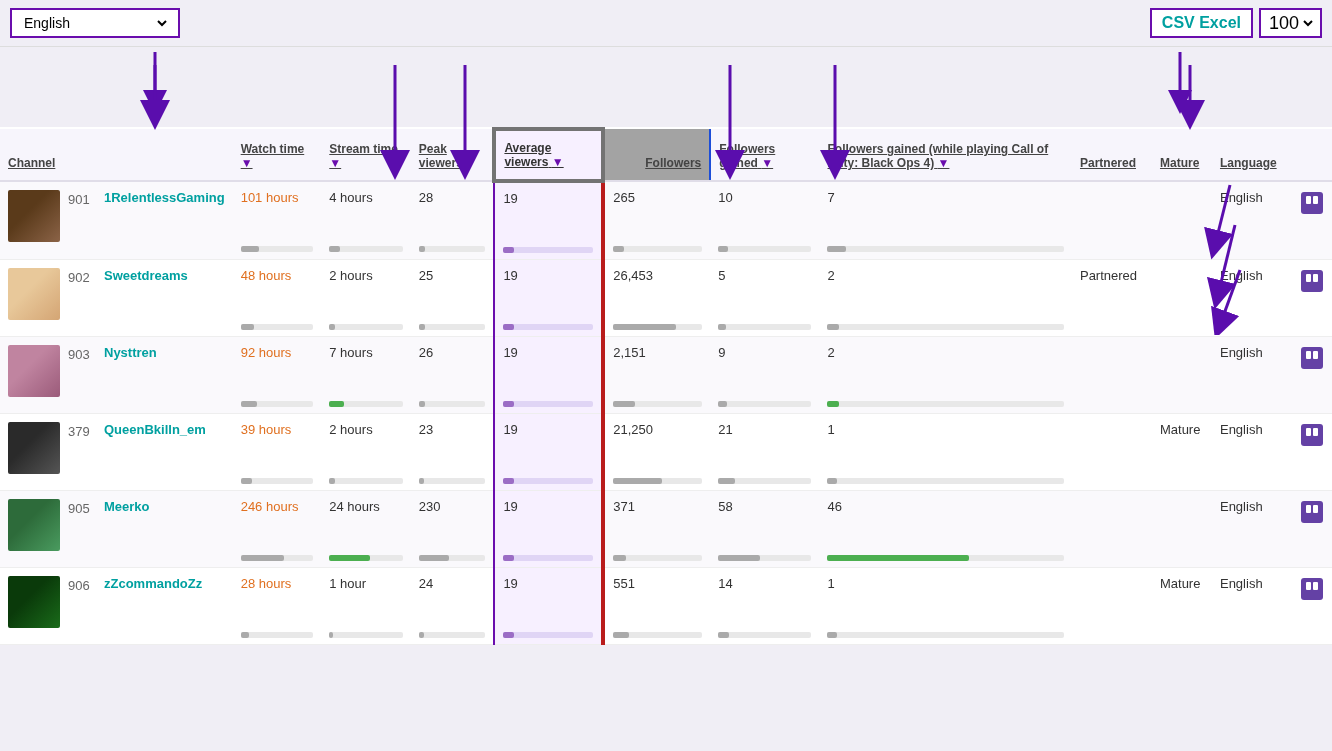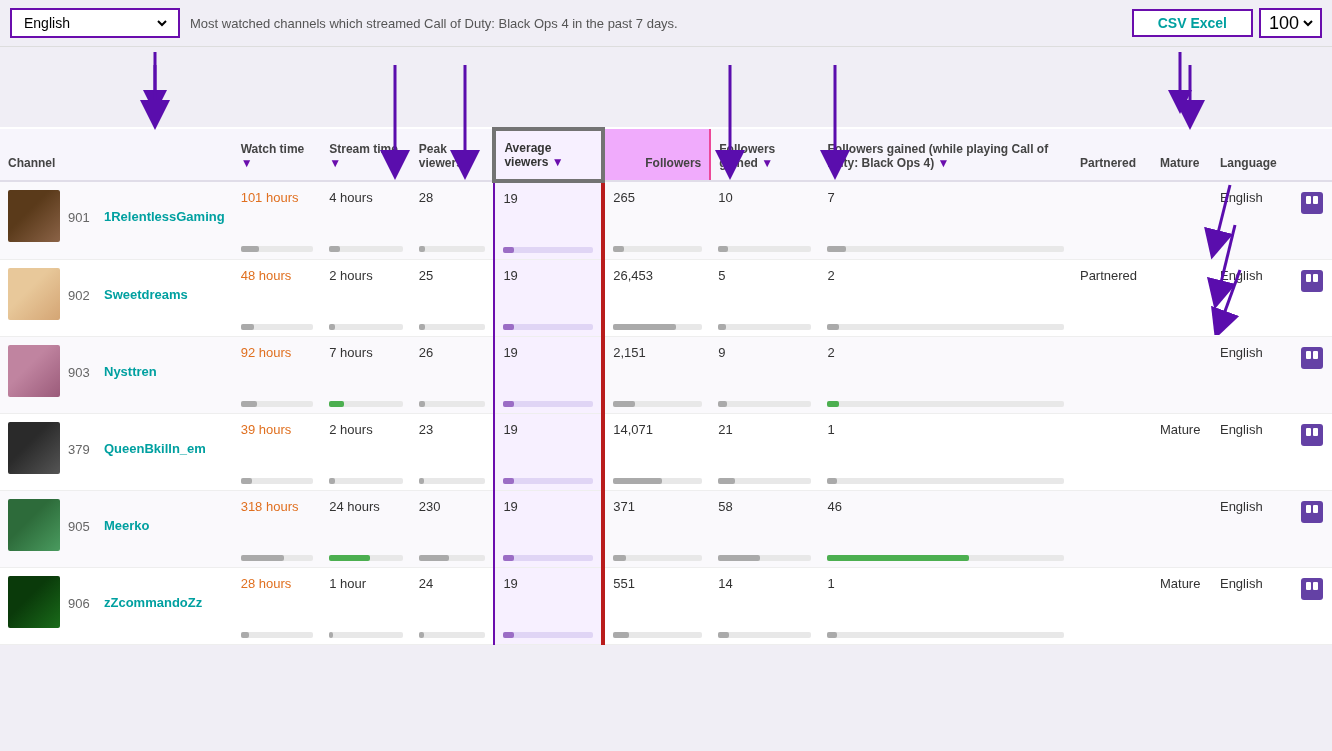--- a/index.html
+++ b/index.html
@@ -38,23 +38,23 @@
       display: flex;
       align-items: center;
       gap: 6px;
       margin-left: auto;
     }
     .csv-btn {
       color: #00a0a0;
       font-weight: bold;
       background: white;
       border: 2px solid #6a0dad;
-      padding: 4px 24px;
+      padding: 4px 10px;
       cursor: pointer;
-      font-size: 14px;
+      font-size: 16px;
     }
     .count-select-wrap {
       border: 2px solid #6a0dad;
       background: white;
       display: flex;
       align-items: center;
       padding: 2px 4px;
     }
     .count-select-wrap select {
       border: none;
@@ -87,20 +87,21 @@
 
     th {
       padding: 10px 8px;
       text-align: left;
       font-size: 12px;
       font-weight: 600;
       color: #444;
       vertical-align: bottom;
       border-bottom: 2px solid #e0dde8;
       white-space: normal;
+      text-decoration: underline;
     }
 
     td {
       padding: 0;
       vertical-align: top;
       border-bottom: 1px solid #eee;
     }
 
     .row-even { background: #faf9fc; }
     .row-odd { background: #ffffff; }
@@ -125,21 +126,21 @@
     .bar-fill.green { background: #4CAF50; }
 
     .avg-viewers-cell {
       background: #f7f0ff;
       border-left: 2px solid #6a0dad;
       border-right: 4px solid #b91c1c;
     }
 
     .channel-cell {
       display: flex;
-      align-items: center;
+      align-items: flex-start;
       padding: 8px;
       gap: 8px;
     }
 
     .avatar {
       width: 52px;
       height: 52px;
       border-radius: 2px;
       overflow: hidden;
       flex-shrink: 0;
@@ -205,39 +206,38 @@
     
     .arrows-svg {
       position: absolute;
       top: 0; left: 0;
       width: 100%;
       height: 100%;
       pointer-events: none;
     }
 
     thead th:nth-child(6) {
-      background: #f0abfc;
+      background: #a3a3a3;
       border-left: 2px solid #6a0dad;
-      border-right: 2px solid #ec4899;
+      border-right: 2px solid #1d4ed8;
       padding-left: 40px;
     }
   </style>
 </head>
 <body>
 
 <div class="top-bar">
   <div class="language-select-wrap">
     <select>
       <option>English</option>
       <option>French</option>
       <option>German</option>
       <option>Spanish</option>
     </select>
   </div>
-  <span class="description-text">Most watched channels which streamed Call of Duty: Black Ops 4 in the past 7 days.</span>
   <div class="export-wrap">
     <button class="csv-btn">CSV  Excel</button>
     <div class="count-select-wrap">
       <select>
         <option>10</option>
         <option>25</option>
         <option>50</option>
         <option selected="">100</option>
         <option>200</option>
       </select>
@@ -587,21 +587,21 @@
           <td class="avg-viewers-cell">
     <div class="cell-inner">
       <span>19</span>
     </div>
     <div class="bar-wrap" style="background:#e0d5f5">
               <div class="bar-fill" style="width:12%;background:#9b6dc5"></div>
             </div>
   </td>
           <td>
     <div class="cell-inner">
-      <span>14,071</span>
+      <span>21,250</span>
     </div>
     <div class="bar-wrap">
               <div class="bar-fill" style="width:55%"></div>
             </div>
   </td>
           <td>
     <div class="cell-inner">
       <span>21</span>
     </div>
     <div class="bar-wrap">
@@ -634,21 +634,21 @@
         <tr class="row-even">
           <td>
     <div class="channel-cell">
       <div class="avatar avatar-905"></div>
       <span class="rank-num">905</span>
       <a class="channel-name" href="#">Meerko</a>
     </div>
   </td>
           <td>
     <div class="cell-inner">
-      <span class="watch-time-val">318 hours</span>
+      <span class="watch-time-val">246 hours</span>
     </div>
     <div class="bar-wrap">
               <div class="bar-fill" style="width:60%"></div>
             </div>
   </td>
           <td>
     <div class="cell-inner">
       <span>24 hours</span>
     </div>
     <div class="bar-wrap">

